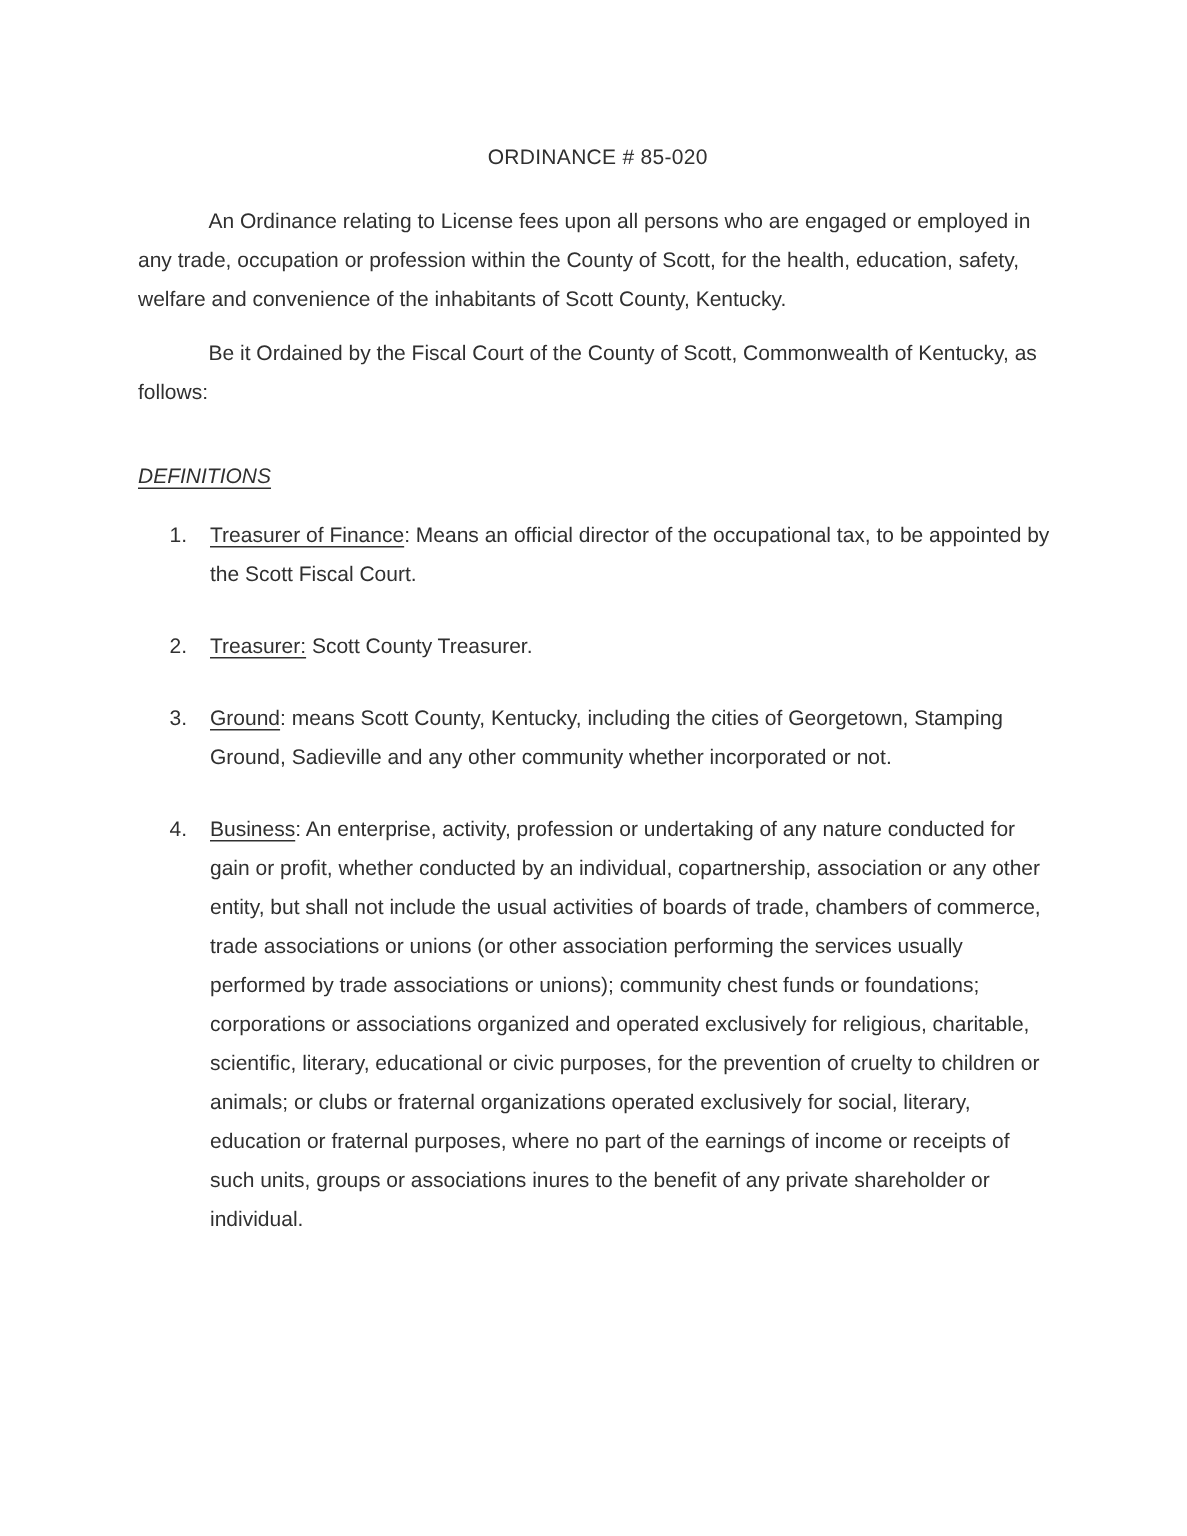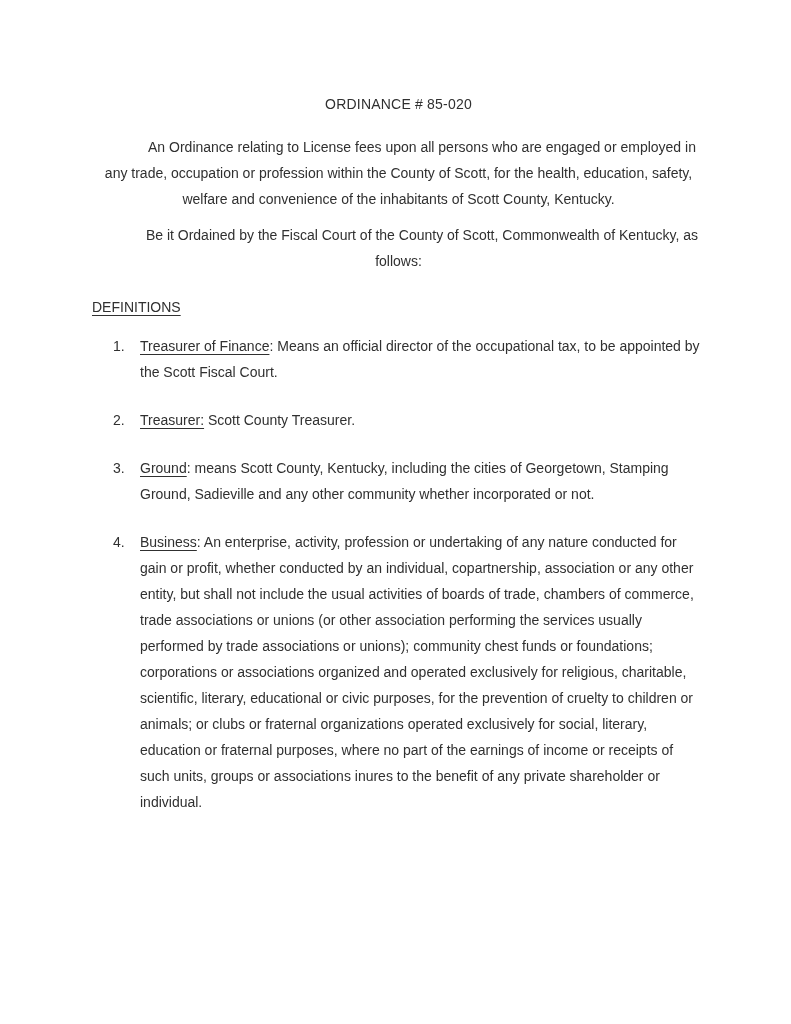--- a/index.html
+++ b/index.html
@@ -25,32 +25,33 @@
     width: 613px;
   }
   .doc-title {
     text-align: center;
     margin: 0 0 17px 0;
     letter-spacing: 0.2px;
   }
   .para {
     margin: 0 0 10px 0;
     text-indent: 47px;
-    text-align: center;
+    text-align: left;
   }
   .para.mb-article {
-    margin-bottom: 20px;
+    margin-bottom: 30px;
   }
   .article-heading {
     text-align: center;
     margin: 0;
   }
   .section-heading {
     text-align: left;
     margin: 0 0 13px 0;
+    font-style: italic;
   }
   .u {
     text-decoration: underline;
     text-underline-offset: 3px;
   }
   .defs {
     list-style: none;
     margin: 13px 0 0 0;
     padding: 0;
   }

